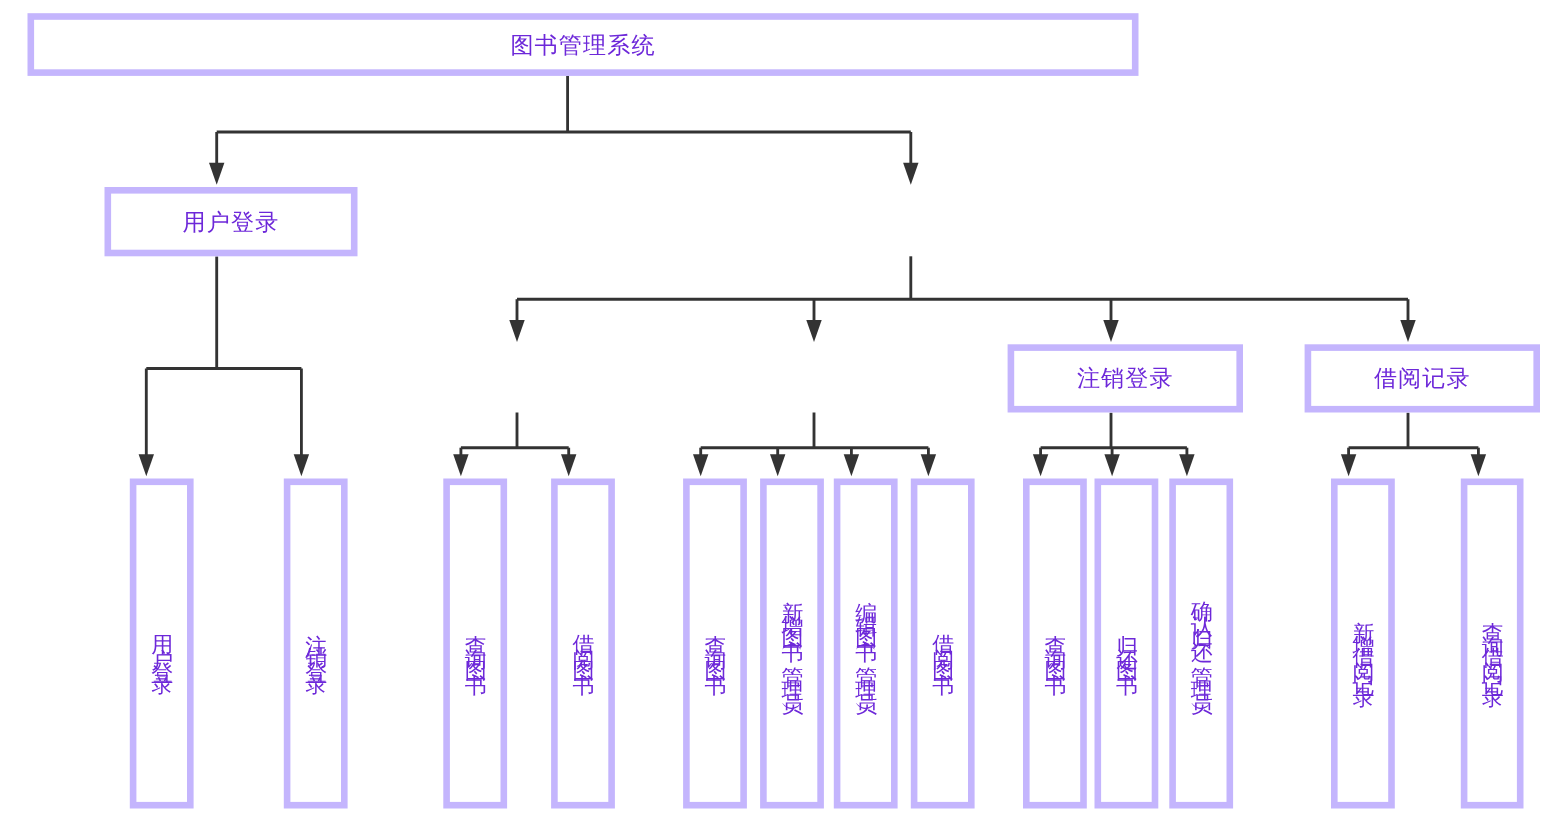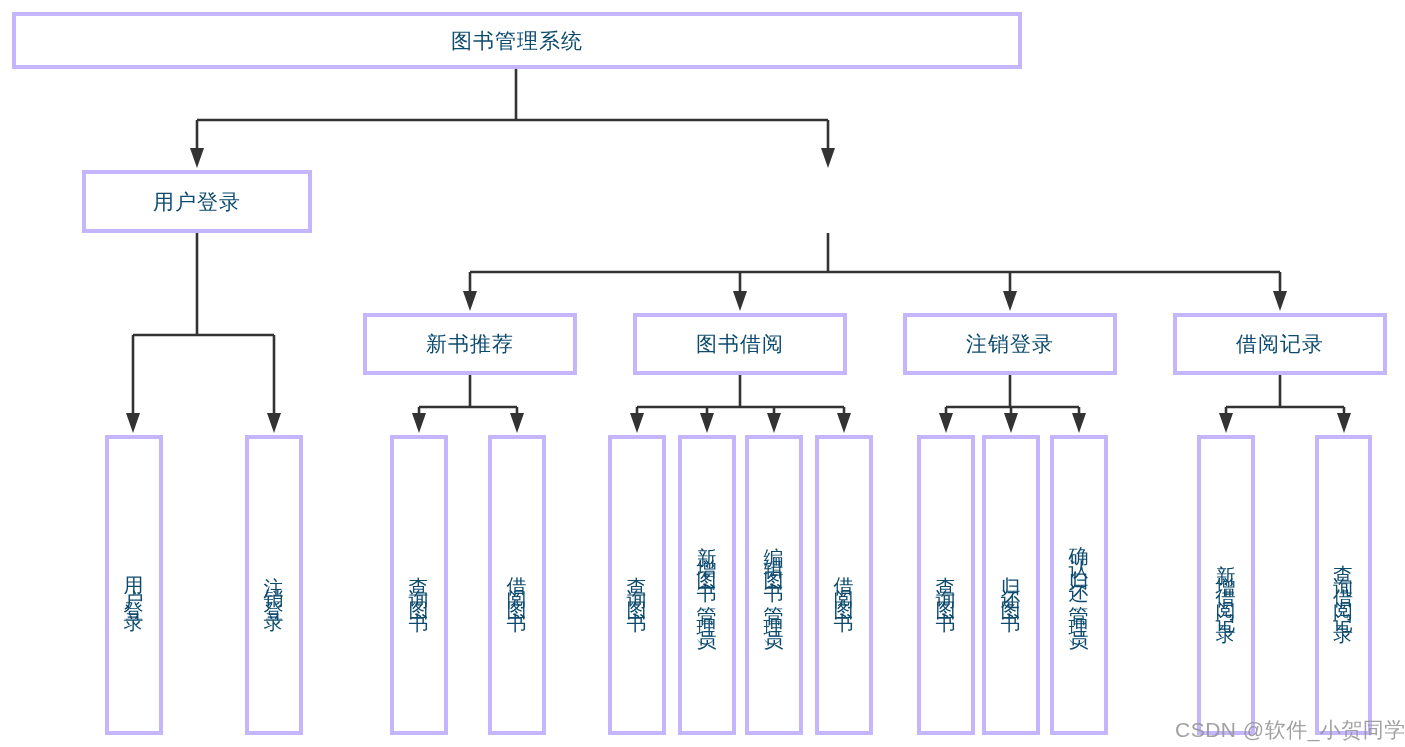--- a/index.html
+++ b/index.html
@@ -13,29 +13,30 @@
   }
   .wires {
     position: absolute;
     left: 0; top: 0;
     width: 1405px; height: 747px;
     pointer-events: none;
   }
   .node {
     position: absolute;
     box-sizing: border-box;
-    border: 4px solid #c4b5fd;
+    border: 6px solid #c4b5fd;
     background: #ffffff;
     display: flex;
     align-items: center;
     justify-content: center;
-    color: #0c4a6e;
+    color: #6d28d9;
     font-size: 21px;
     letter-spacing: 1px;
     white-space: nowrap;
+    margin-left: 13px;
   }
   .leaf {
     top: 435px;
     width: 58px;
     height: 300px;
     font-size: 20px;
   }
   .leaf .vtext {
     writing-mode: vertical-lr;
     text-orientation: mixed;
@@ -147,22 +148,20 @@
       <path d="M1072,413 L1086,413 L1079,433 Z"></path>
       <path d="M1219,413 L1233,413 L1226,433 Z"></path>
       <path d="M1337,413 L1351,413 L1344,433 Z"></path>
     </g>
   </svg>
 
   <div class="node n-root">图书管理系统</div>
 
   <div class="node n-user-login">用户登录</div>
 
-  <div class="node n-new-rec">新书推荐</div>
-  <div class="node n-borrowing">图书借阅</div>
   <div class="node n-current">注销登录</div>
   <div class="node n-records">借阅记录</div>
 
   <div class="node leaf l-1">
     <span class="vtext">用户登录</span>
   </div>
   <div class="node leaf l-2">
     <span class="vtext">注销登录</span>
   </div>
 
@@ -196,15 +195,14 @@
     <span class="vtext">确认归还（管理员）</span>
   </div>
 
   <div class="node leaf l-12">
     <span class="vtext">新增借阅记录</span>
   </div>
   <div class="node leaf l-13">
     <span class="vtext">查询借阅记录</span>
   </div>
 
-  <div class="watermark">CSDN @软件_小贺同学</div>
 
 </div>
 
 </body></html>

